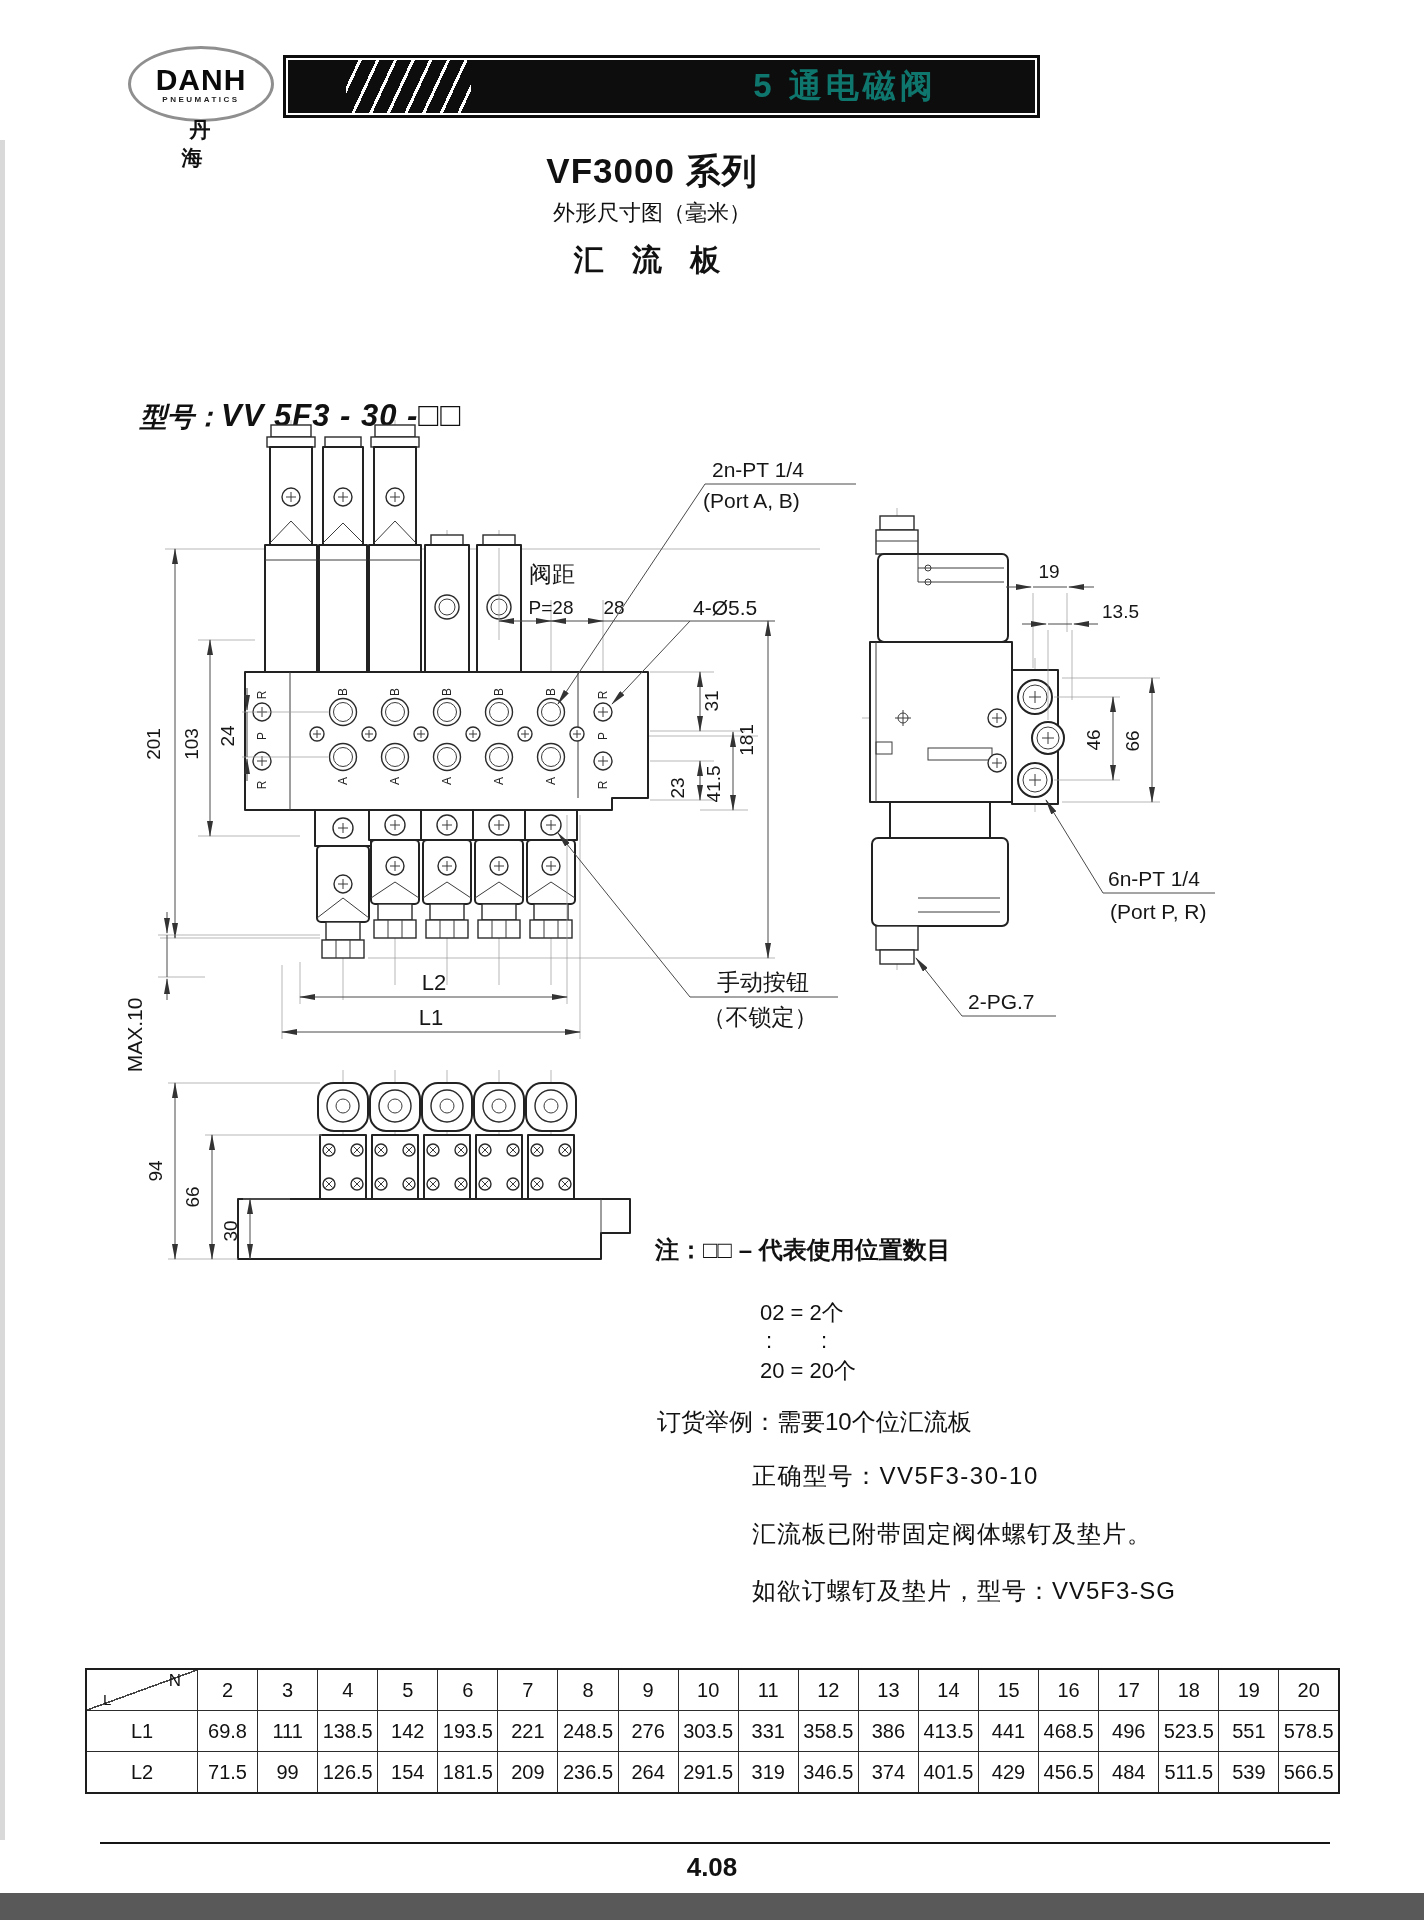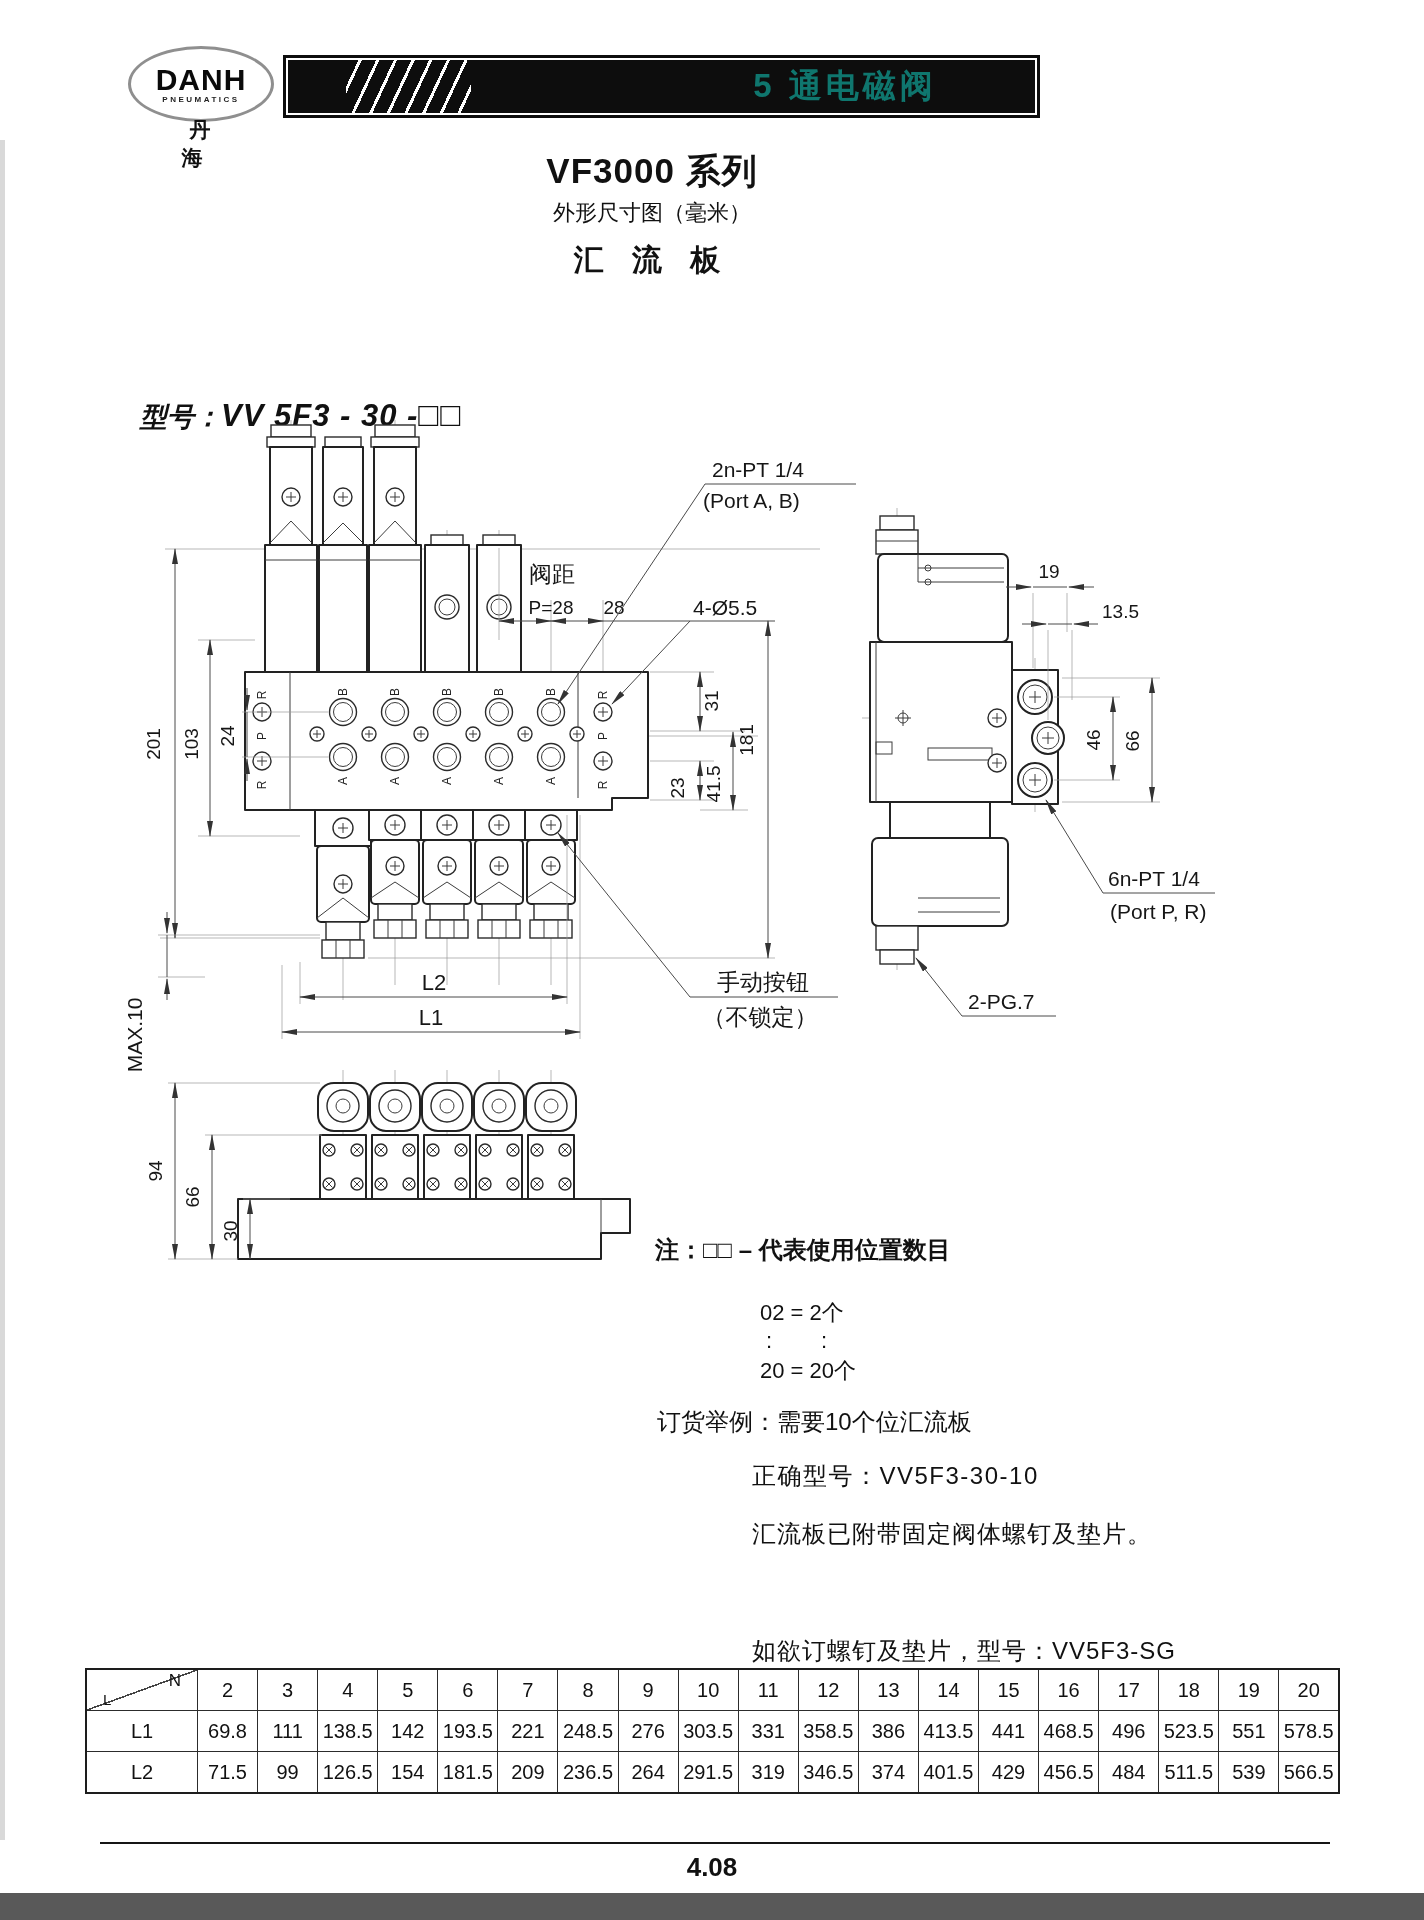--- a/index.html
+++ b/index.html
@@ -28,21 +28,21 @@
   .model .mb{font-size:33px;font-weight:normal;letter-spacing:2px;}
   
   .note{white-space:pre;font-size:24px;}
   .n-legend{left:655px;top:1234px;font-weight:bold;}
   .n-opt{left:760px;top:1298px;font-size:22px;}
   .n-dots{left:766px;top:1328px;font-size:22px;}
   .n-opt2{left:760px;top:1356px;font-size:22px;}
   .n-ex{left:657px;top:1406px;}
   .n-m1{left:752px;top:1460px;letter-spacing:1.5px;}
   .n-m2{left:752px;top:1518px;letter-spacing:1px;}
-  .n-m3{left:752px;top:1635px;letter-spacing:1px;text-align:right;}
+  .n-m3{left:752px;top:1575px;letter-spacing:1px;text-align:right;}
   
   .dims{left:85px;top:1668px;border-collapse:collapse;table-layout:fixed;width:1255px;}
   .dims td{border:1.4px solid #2c2c2c;height:40px;text-align:center;vertical-align:middle;
            font-size:20px;padding:0;}
   .dims{border:2.5px solid #1d1d1d;}
   .dims td.corner{position:relative;
      background:linear-gradient(to bottom right,#fff calc(50% - 0.8px),#444 calc(50% - 0.8px),#444 calc(50% + 0.8px),#fff calc(50% + 0.8px));}
   .cn-n{position:absolute;top:1px;right:16px;font-size:17px;}
   .cn-l{position:absolute;bottom:2px;left:16px;font-size:15px;}
   

